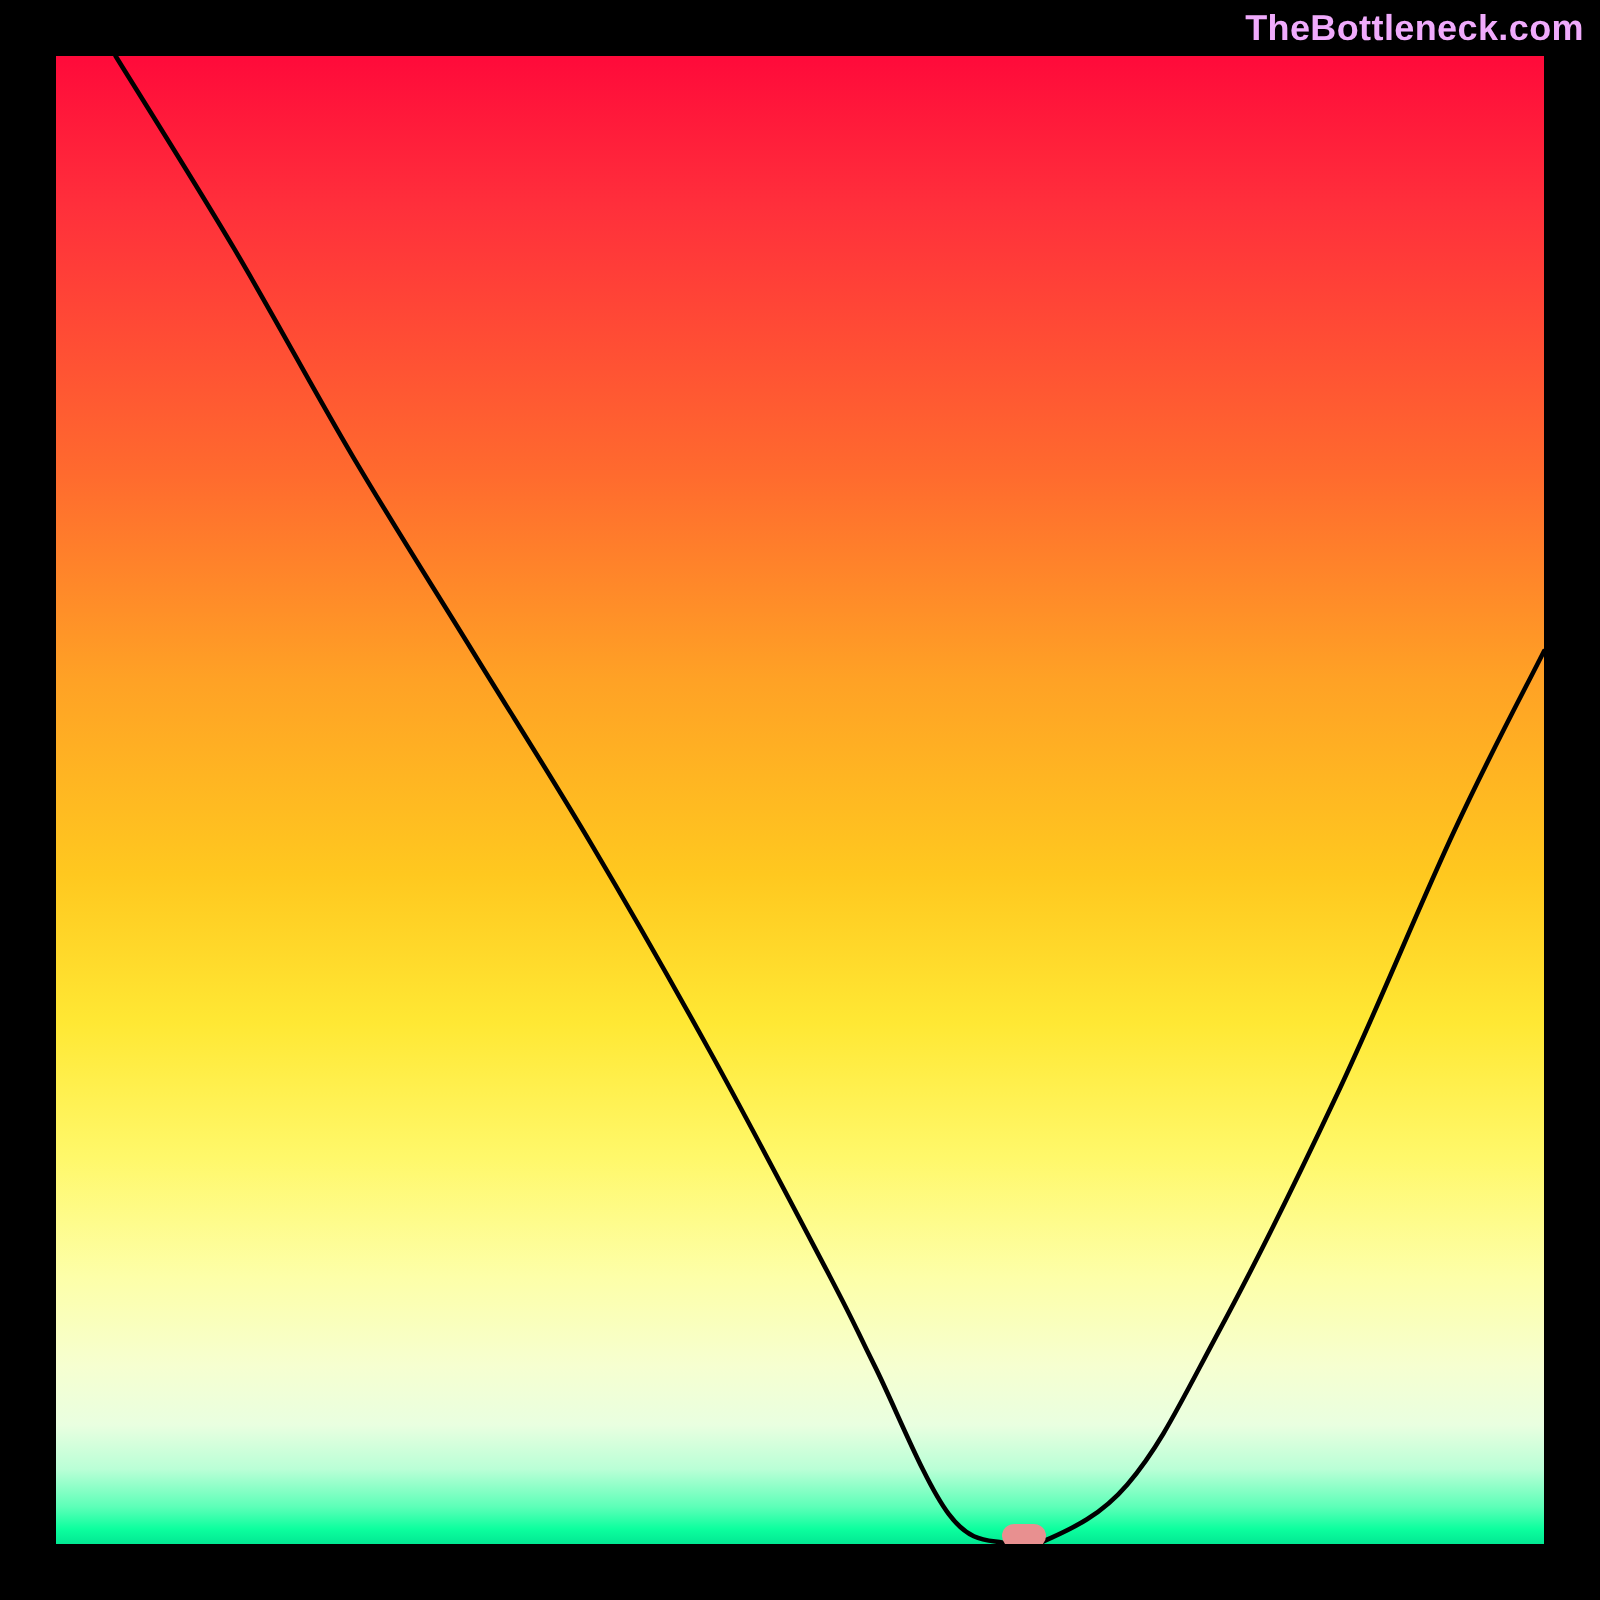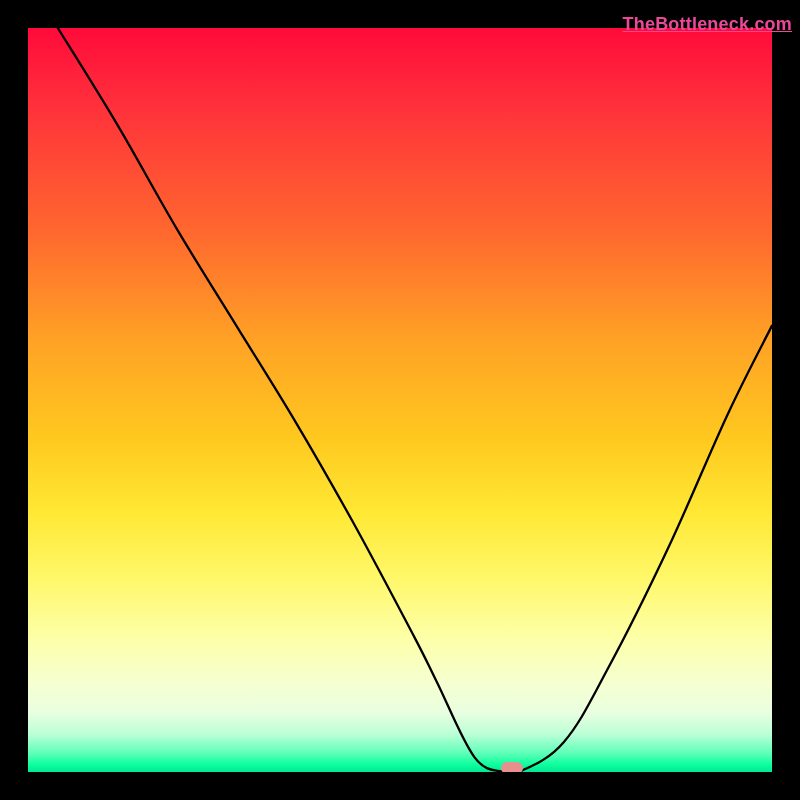--- a/index.html
+++ b/index.html
@@ -51,27 +51,26 @@
   .marker {
     position: absolute;
     width: 22px;
     height: 12px;
     border-radius: 7px;
     background: #e89090;
     transform: translate(-50%, -50%);
   }
   .attribution {
     position: absolute;
-    top: 14px;
+    top: 4px;
     right: 8px;
     font: 600 18px Arial, Helvetica, sans-serif;
-    color: #ec4899;
+    color: #f0abfc;
     letter-spacing: 0.2px;
     user-select: none;
-    text-decoration: underline;
   }
 </style>
 </head>
 <body>
 
 <div class="frame">
   <div class="plot">
     <svg class="curve-svg" viewBox="0 0 744 744" preserveAspectRatio="none">
       <path fill="none" stroke="#000" stroke-width="2.3" stroke-linecap="round" d="M 29.8 0.0 C 40.5 17.4, 67.9 60.6, 89.3 96.7 C 110.7 132.9, 127.4 164.7, 148.8 200.9 C 170.2 237.0, 186.9 262.8, 208.3 297.6 C 229.7 332.4, 246.4 358.2, 267.8 394.3 C 289.3 430.5, 305.9 459.6, 327.4 498.5 C 348.8 537.3, 372.1 582.0, 386.9 610.1 C 401.6 638.2, 398.5 633.3, 409.2 654.7 C 419.9 676.1, 434.3 713.0, 446.4 729.1 C 458.5 745.2, 468.1 741.3, 476.2 744.0 C 484.2 746.7, 480.3 749.4, 491.0 744.0 C 501.8 738.6, 519.6 733.0, 535.7 714.2 C 551.8 695.5, 561.6 674.7, 580.3 639.8 C 599.1 605.0, 618.4 566.3, 639.8 520.8 C 661.3 475.3, 680.6 427.1, 699.4 386.9 C 718.1 346.7, 736.0 313.7, 744.0 297.6"></path>
     </svg>

